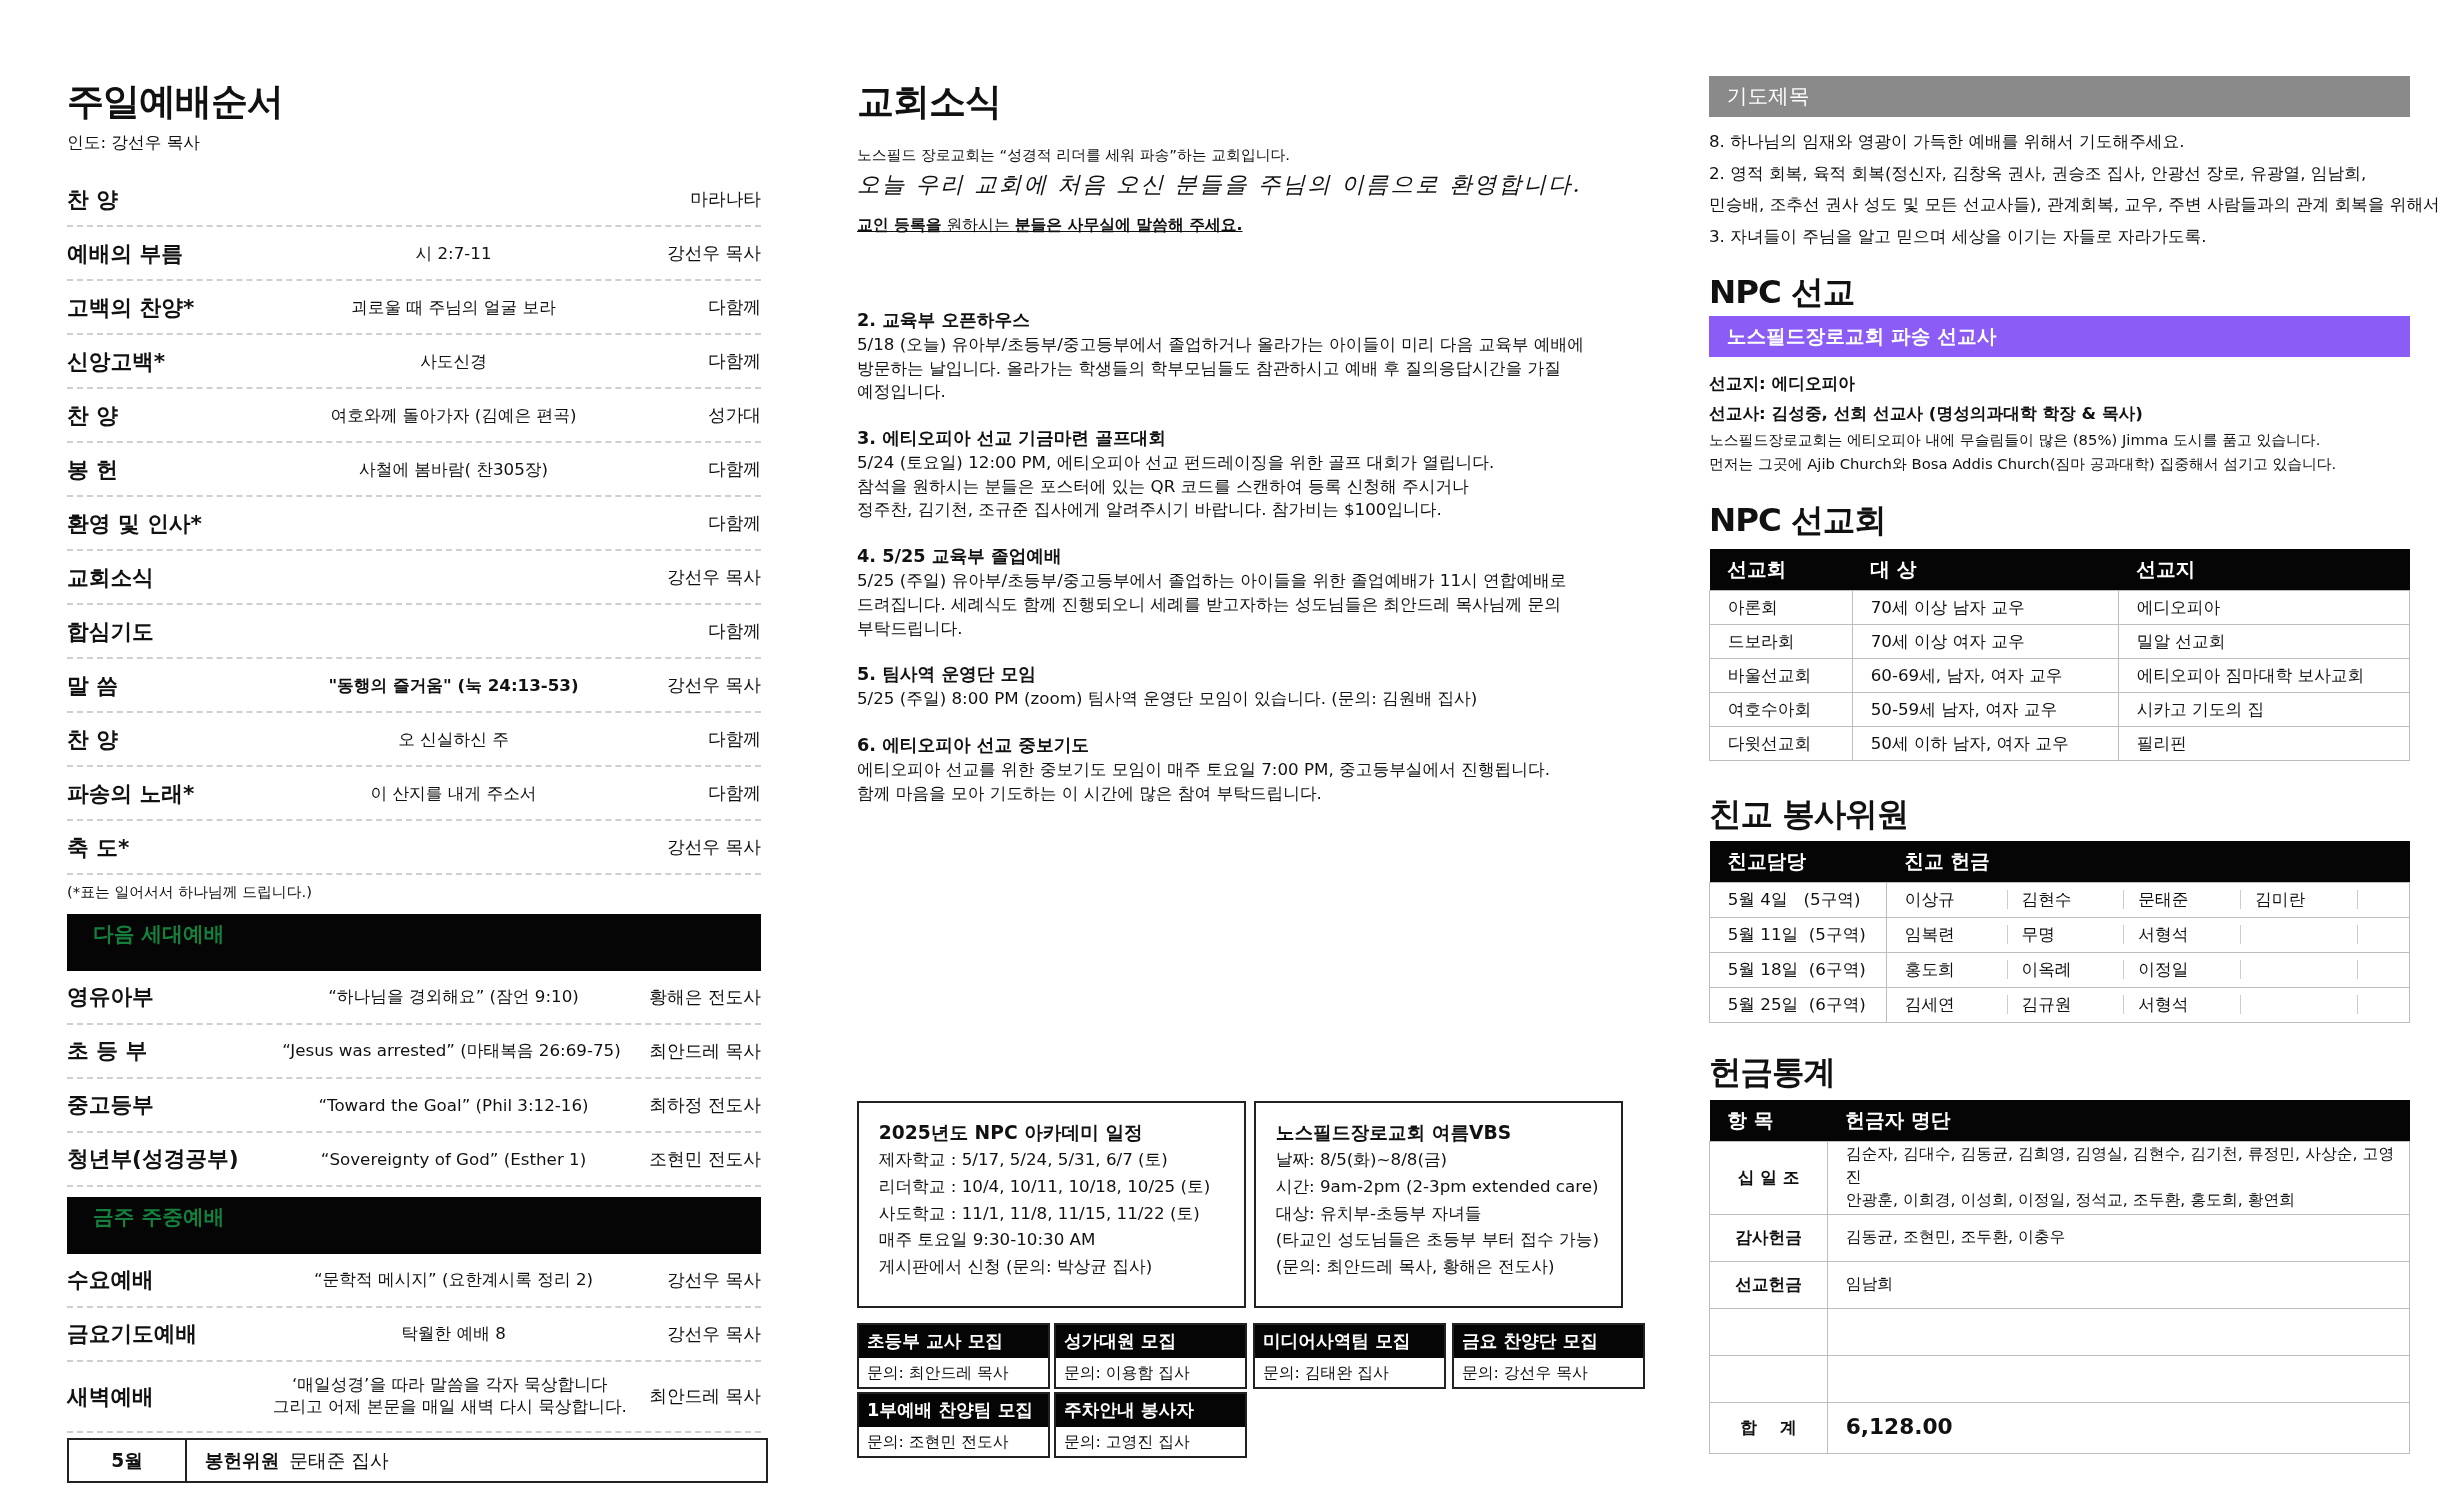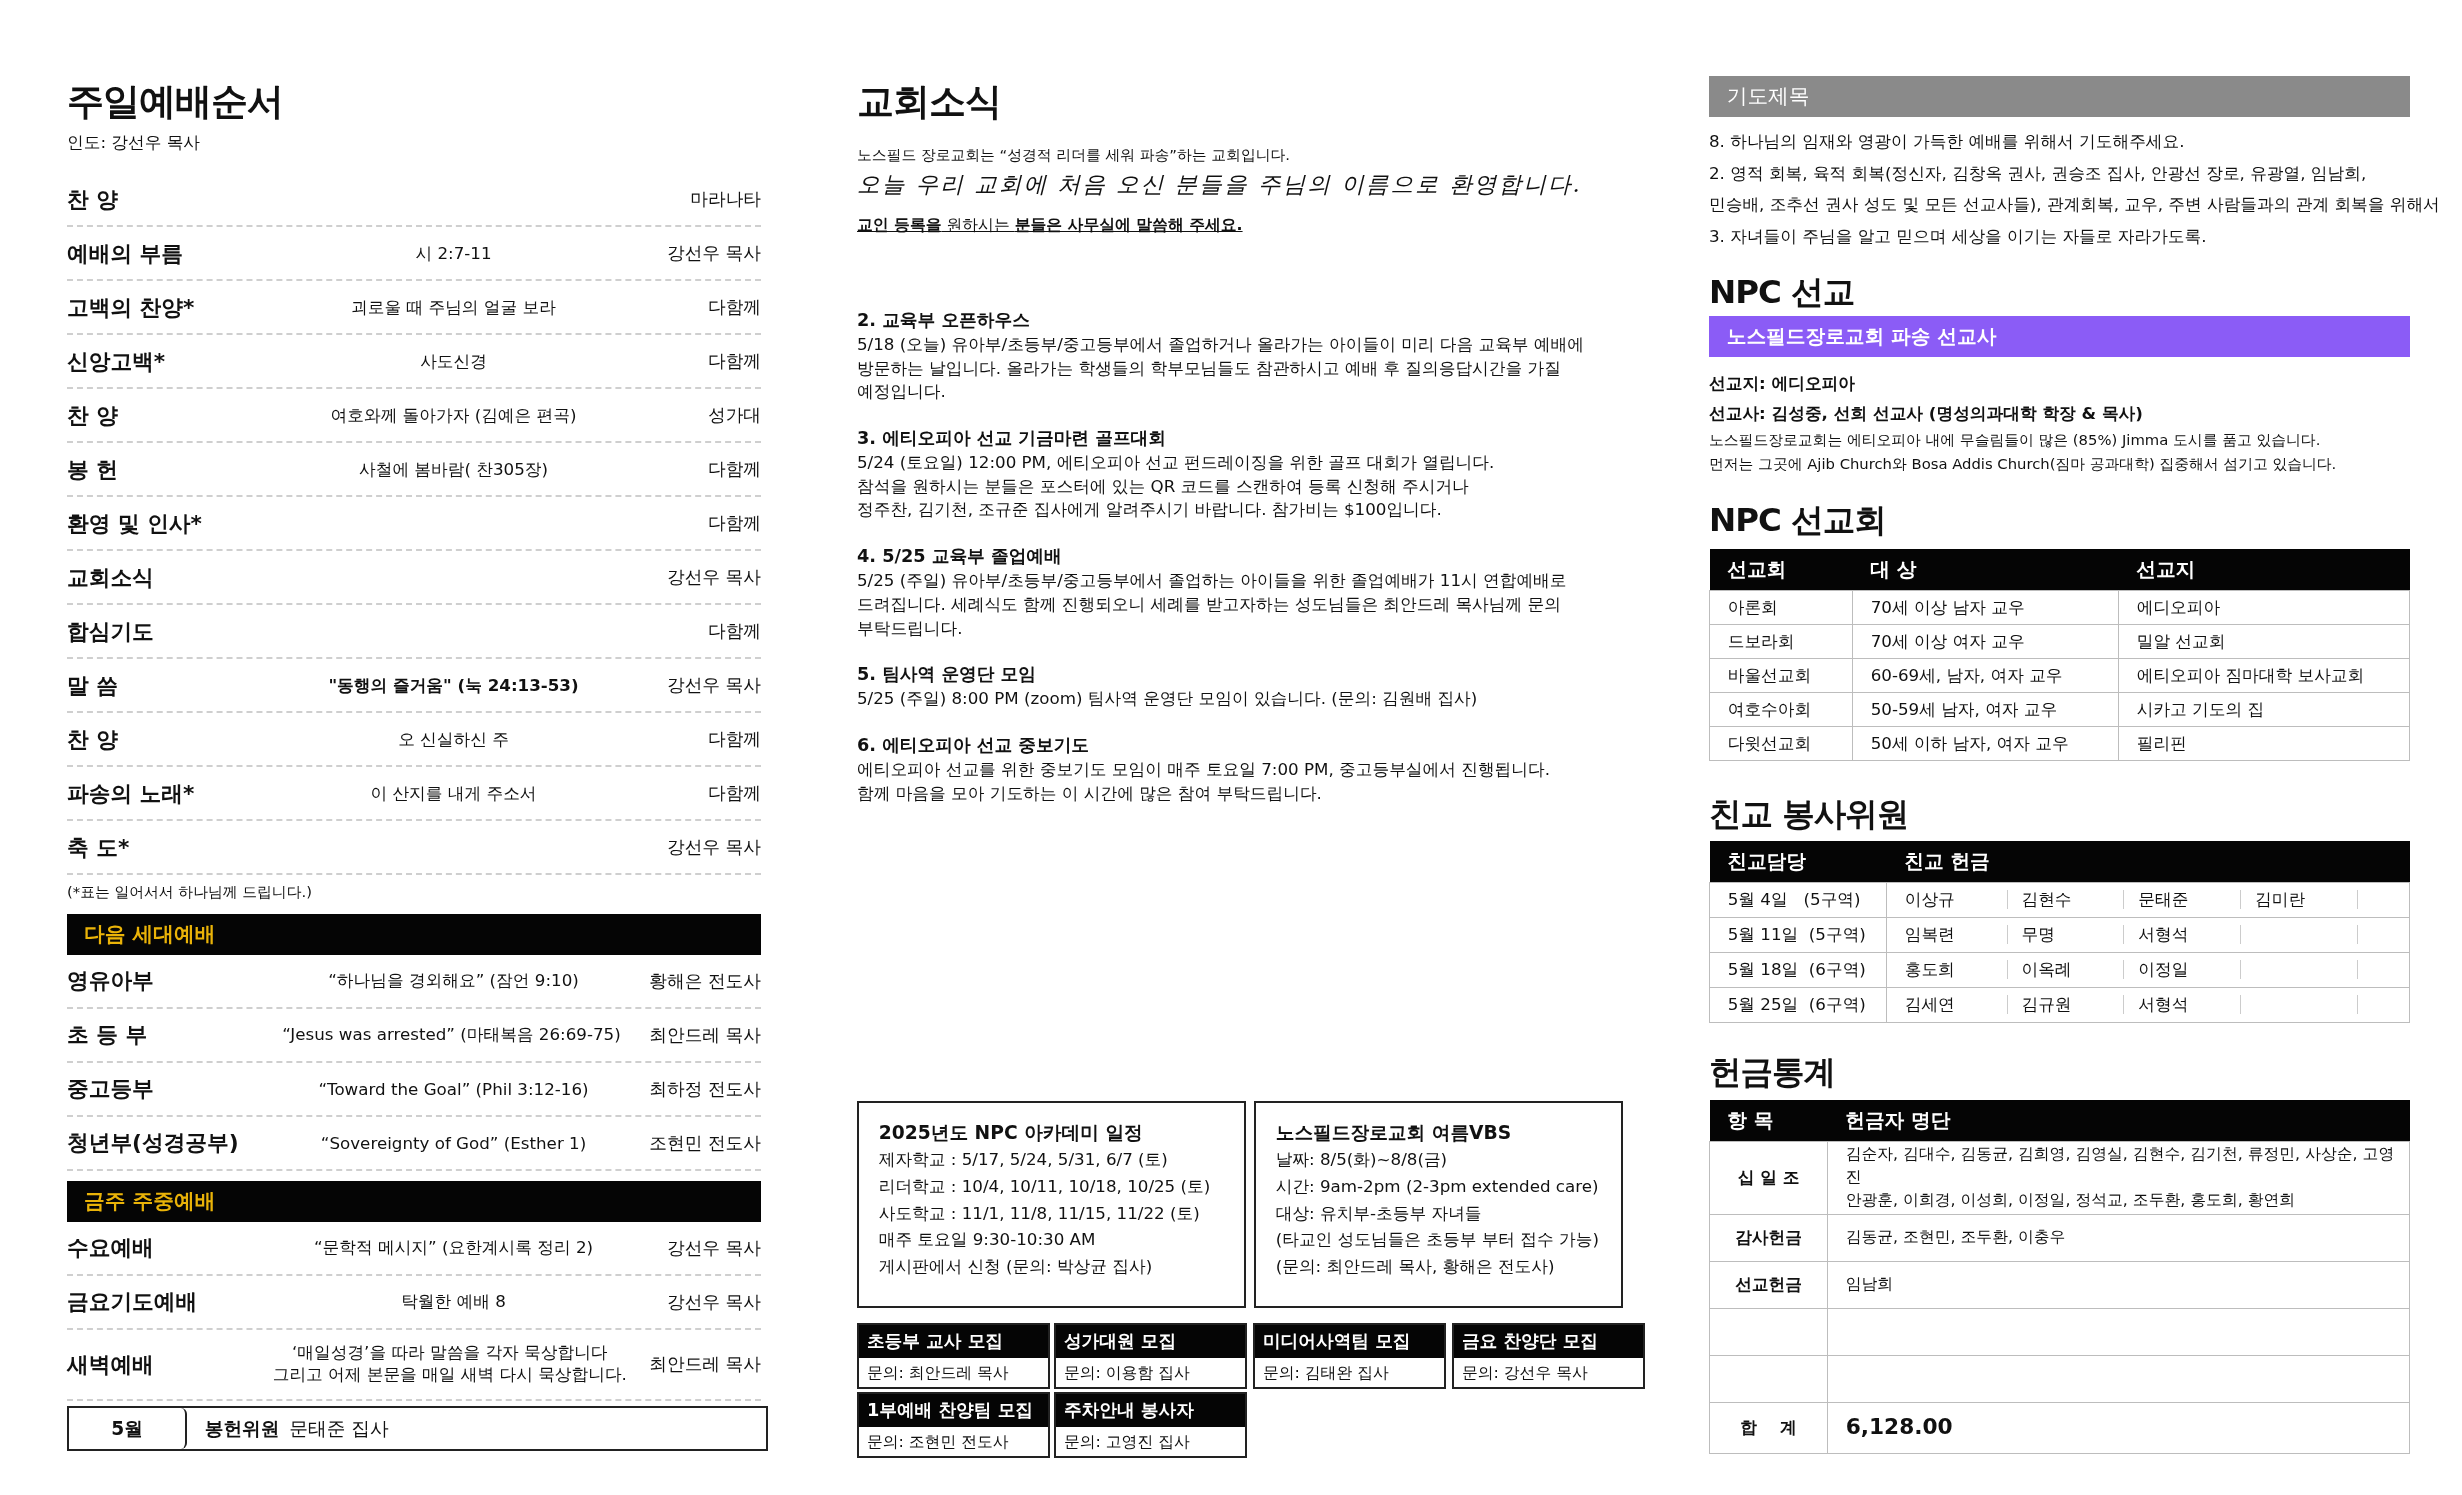--- a/index.html
+++ b/index.html
@@ -14,26 +14,26 @@
 
   
   .leader { position: absolute; top: 131px; left: 0; font-size: 16.7px; }
   .order-list { position: absolute; top: 173px; left: 0; width: 694px; }
   .order-row { display: flex; align-items: center; height: 54px; border-bottom: 2px dashed #cfcfcf; }
   .order-row .o-name { width: 227px; font-size: 21.7px; font-weight: bold; white-space: nowrap; }
   .order-row .o-desc { flex: 1; text-align: center; font-size: 16.7px; white-space: nowrap; }
   .order-row .o-desc.bold { font-weight: bold; }
   .order-row .o-who { width: 148px; text-align: right; font-size: 17.7px; white-space: nowrap; }
   .footnote { font-size: 14.8px; margin-top: 7.9px; }
-  .black-bar { background: #050505; color: #eab308; font-size: 20.7px; padding-left: 17px; height: 41px; line-height: 41px; font-weight: bold; }
+  .black-bar { background: #050505; color: #15803d; font-size: 20.7px; padding-left: 26px; height: 57px; line-height: 41px; font-weight: bold; }
   .sub-list .order-row .o-desc { font-size: 16.7px; }
   .tall-row { height: 71px; }
   .tall-row .o-desc { line-height: 21.7px; }
   .month-box { display: flex; border: 2px solid #222; height: 45px; margin-top: 5.9px; width: 701px; }
-  .month-box .m-month { width: 118px; border-right: 2px solid #222; text-align: center; line-height: 41px; font-size: 18.7px; font-weight: bold; border-radius: 6px; }
+  .month-box .m-month { width: 118px; border-right: 2px solid #222; text-align: center; line-height: 41px; font-size: 18.7px; font-weight: bold; }
   .month-box .m-info { padding-left: 17.7px; line-height: 41px; font-size: 18.7px; }
   .month-box .m-info b { margin-right: 9.9px; }
 
   
   .intro { position: absolute; top: 146px; left: 0; font-size: 14.8px; }
   .script { position: absolute; top: 169px; left: 0; font-family: "DejaVu Serif", serif; font-style: italic; font-size: 22.7px; letter-spacing: 2px; }
   .register { position: absolute; top: 215px; left: 0; font-size: 15.8px; font-weight: bold; text-decoration: underline; }
   .register span.normal { font-weight: normal; }
   .news { position: absolute; top: 278px; left: 0; width: 778px; }
   .news-item { margin-bottom: 21.7px; }

